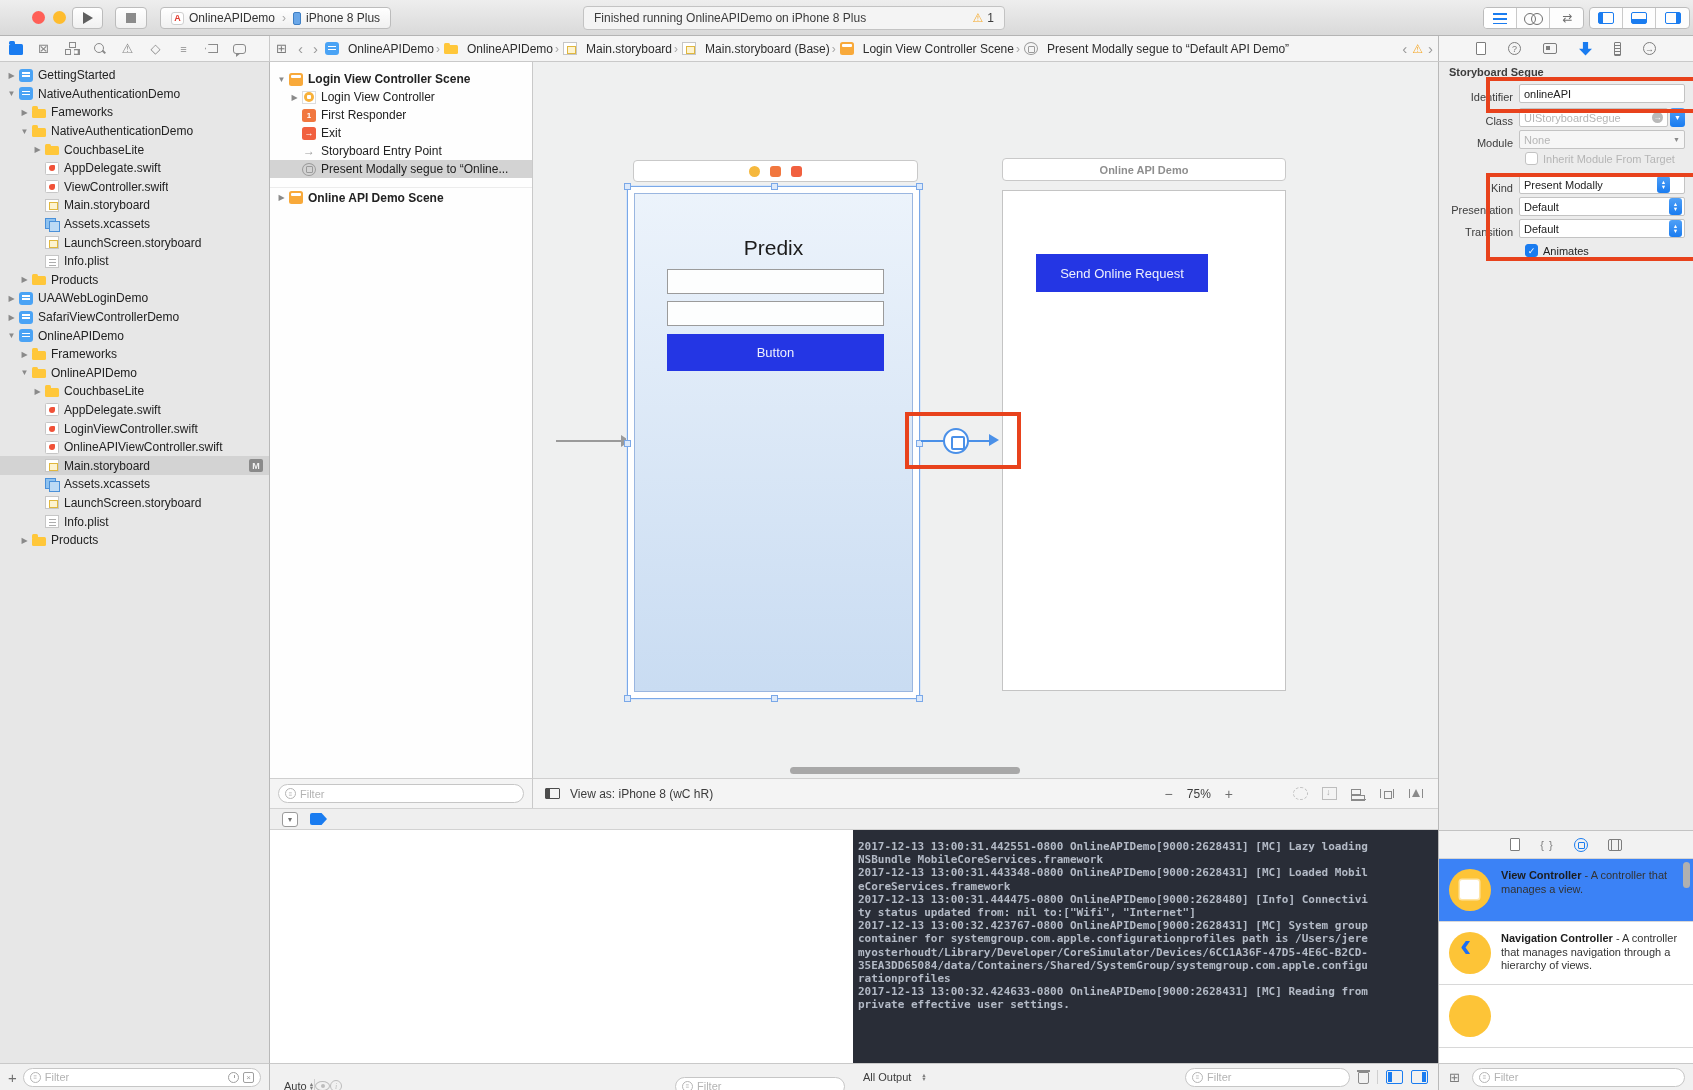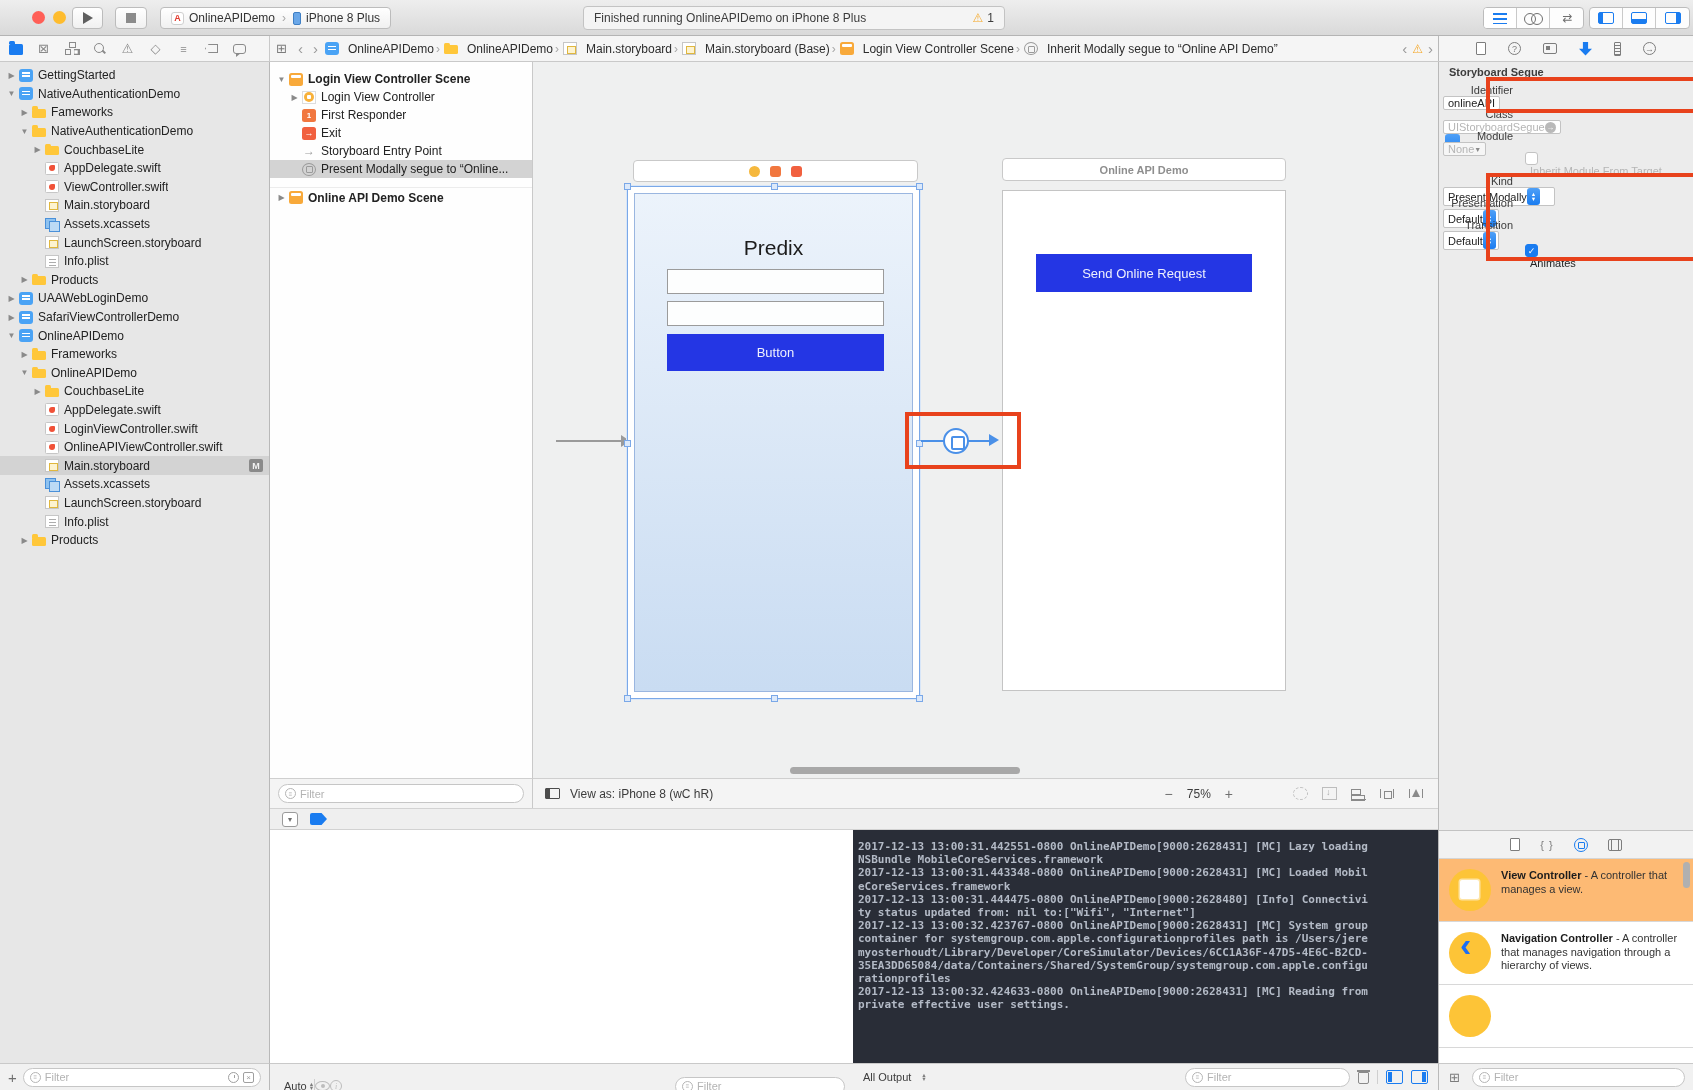--- a/index.html
+++ b/index.html
@@ -225,21 +225,21 @@
   .trash-ic { width:11px; height:12px; border:1.2px solid #8a8a8a; border-radius:1px 1px 2px 2px; position:relative; margin-top:2px; }
   .trash-ic::before { content:""; position:absolute; left:-2.5px; top:-3px; width:13px; height:1.6px; background:#8a8a8a; }
   .ctoggle { width:17px; height:14px; border:1.6px solid #1a7cf0; border-radius:2px; position:relative; }
   .ctoggle.l::after { content:""; position:absolute; left:1px; top:1px; bottom:1px; width:4px; background:#1a7cf0; }
   .ctoggle.r::after { content:""; position:absolute; right:1px; top:1px; bottom:1px; width:4px; background:#1a7cf0; }
 
   
   .utilities { left:1438px; top:62px; width:255px; height:1001px; background:#ececec;
     border-left:1px solid #b9b9b9; font-size:11px; }
   .insp-header { position:absolute; left:10px; top:4px; font-weight:bold; color:#3c3c3c; }
-  .irow { position:absolute; display:flex; align-items:flex-start;flex-direction:column; }
+  .irow { position:absolute; display:flex; align-items:flex-end; }
   .ilabel { width:76px; text-align:right; padding-right:6px; color:#3c3c3c; flex:none; }
   .ifield { height:19px; background:#fff; border:1px solid #c3c3c3; border-radius:2px;
     display:flex; align-items:center; padding:0 4px; color:#222; }
   .placeholder { color:#b5b5b5; }
   .jump-ic { margin-left:auto; width:11px; height:11px; border-radius:50%; background:#b9b9b9;
     color:#fff; font-size:8px; display:flex; align-items:center; justify-content:center; flex:none; }
   .dropbtn { width:15px; height:19px; background:linear-gradient(#4fa0f7,#1a7cf0); border-radius:3px;
     margin-left:2px; color:#fff; font-size:7px; display:flex; align-items:center; justify-content:center; flex:none; }
   .stepper { width:13px; height:17px; background:linear-gradient(#4fa0f7,#1a7cf0); border-radius:3px;
     margin-left:auto; display:flex; flex-direction:column; align-items:center; justify-content:center;
@@ -254,21 +254,21 @@
   .libtabs { position:absolute; left:0; right:0; top:768px; height:29px; border-top:1px solid #c3c3c3;
     border-bottom:1px solid #d5d5d5; display:flex; align-items:center; justify-content:center; gap:20px; background:#f2f2f2; }
   .brace-glyph { color:#7d7d7d; font-size:11px; letter-spacing:1px; }
   .libobj-glyph { width:14px; height:14px; border:1.5px solid #1a7cf0; border-radius:50%; position:relative; }
   .libobj-glyph::after { content:""; position:absolute; left:3px; top:3px; width:5px; height:5px;
     border:1.5px solid #1a7cf0; border-radius:1px; }
   .film-glyph { width:14px; height:12px; border:1.3px solid #7d7d7d; border-radius:2px; position:relative; }
   .film-glyph::before { content:""; position:absolute; left:2.5px; top:0; bottom:0; width:1.2px; background:#7d7d7d; box-shadow:7px 0 0 #7d7d7d; }
   .liblist { position:absolute; left:0; right:0; top:797px; bottom:0; background:#fff; overflow:hidden; }
   .libitem { display:flex; padding:10px 14px 10px 10px; gap:10px; border-bottom:1px solid #d8d8d8; min-height:63px; }
-  .libitem.sel { background:#fdba74; }
+  .libitem.sel { background:#3b82f6; }
   .lib-ic { width:42px; height:42px; border-radius:50%; flex:none; position:relative; background:#fdc437; }
   .lib-ic.ref { background:transparent; border:2px dashed #fdc437; }
   .lib-ic::after { content:""; position:absolute; left:11px; top:11px; width:19px; height:19px; }
   .lib-ic.vc::after { background:#fff; border-radius:2px; box-shadow:0 0 0 1.5px rgba(255,255,255,.55); }
   .lib-ic.ref::after { left:9px; top:9px; border:2px dashed #fdc437; border-radius:2px; }
   .lib-ic.nav::after { content:"‹"; color:#1a6ef5; font-size:34px; font-weight:bold; left:11px; top:-7px; width:auto; height:auto; }
   .libtext { font-size:11px; line-height:13.5px; color:#333; }
   .libname { font-weight:bold; color:#1c1c1c; }
   .libscroll { position:absolute; right:3px; top:800px; width:7px; height:26px; background:#b0b0b0; border-radius:4px; }
   .lib-bar { left:1438px; top:1063px; width:255px; height:27px; gap:6px; padding:0 8px; border-left:1px solid #b9b9b9; }
@@ -372,21 +372,21 @@
           <span>Main.storyboard (Base)</span>
         </span>
         <span class="crumb-sep">›</span>
         <span class="crumb">
           <span class="fic ic-scene"></span>
           <span>Login View Controller Scene</span>
         </span>
         <span class="crumb-sep">›</span>
         <span class="crumb">
           <span class="fic ic-segue"></span>
-          <span>Inherit Modally segue to “Online API Demo”</span>
+          <span>Present Modally segue to “Default API Demo”</span>
         </span>
       </div>
     <span class="navarrow">‹</span>
     <span class="warn">⚠</span>
     <span class="navarrow">›</span>
   </div>
   <div class="abs insptabs">
     <span class="doc-glyph"></span>
     <span class="q-glyph">?</span>
     <span class="id-glyph"></span>
@@ -617,21 +617,21 @@
 
   <div class="arrowline" style="left:388px;top:378px;width:72px;background:#4a90e8;"></div>
   <div class="arrowhead" style="left:456px;top:372px;border-left:10px solid #4a90e8;"></div>
   <div class="segue-badge" style="left:410px;top:366px;"></div>
 
   <div class="dock" style="left:469px;top:96px;width:284px;height:23px;">
     <span class="dock-title">Online API Demo</span>
   </div>
 
   <div class="vc-frame online-frame" style="left:469px;top:128px;width:284px;height:501px;">
-    <div class="bluebtn" style="left:33px;top:63px;width:216px;height:38px;">Send Online Request</div>
+    <div class="bluebtn" style="left:33px;top:63px;width:172px;height:38px;">Send Online Request</div>
   </div>
 
   <div class="hscroll">
       <div class="hthumb"></div>
     </div>
 </div>
 
 <div class="abs canvas-bar">
   <span class="viewas-ic"></span>
   <span>View as: iPhone 8 (wC hR)</span>

